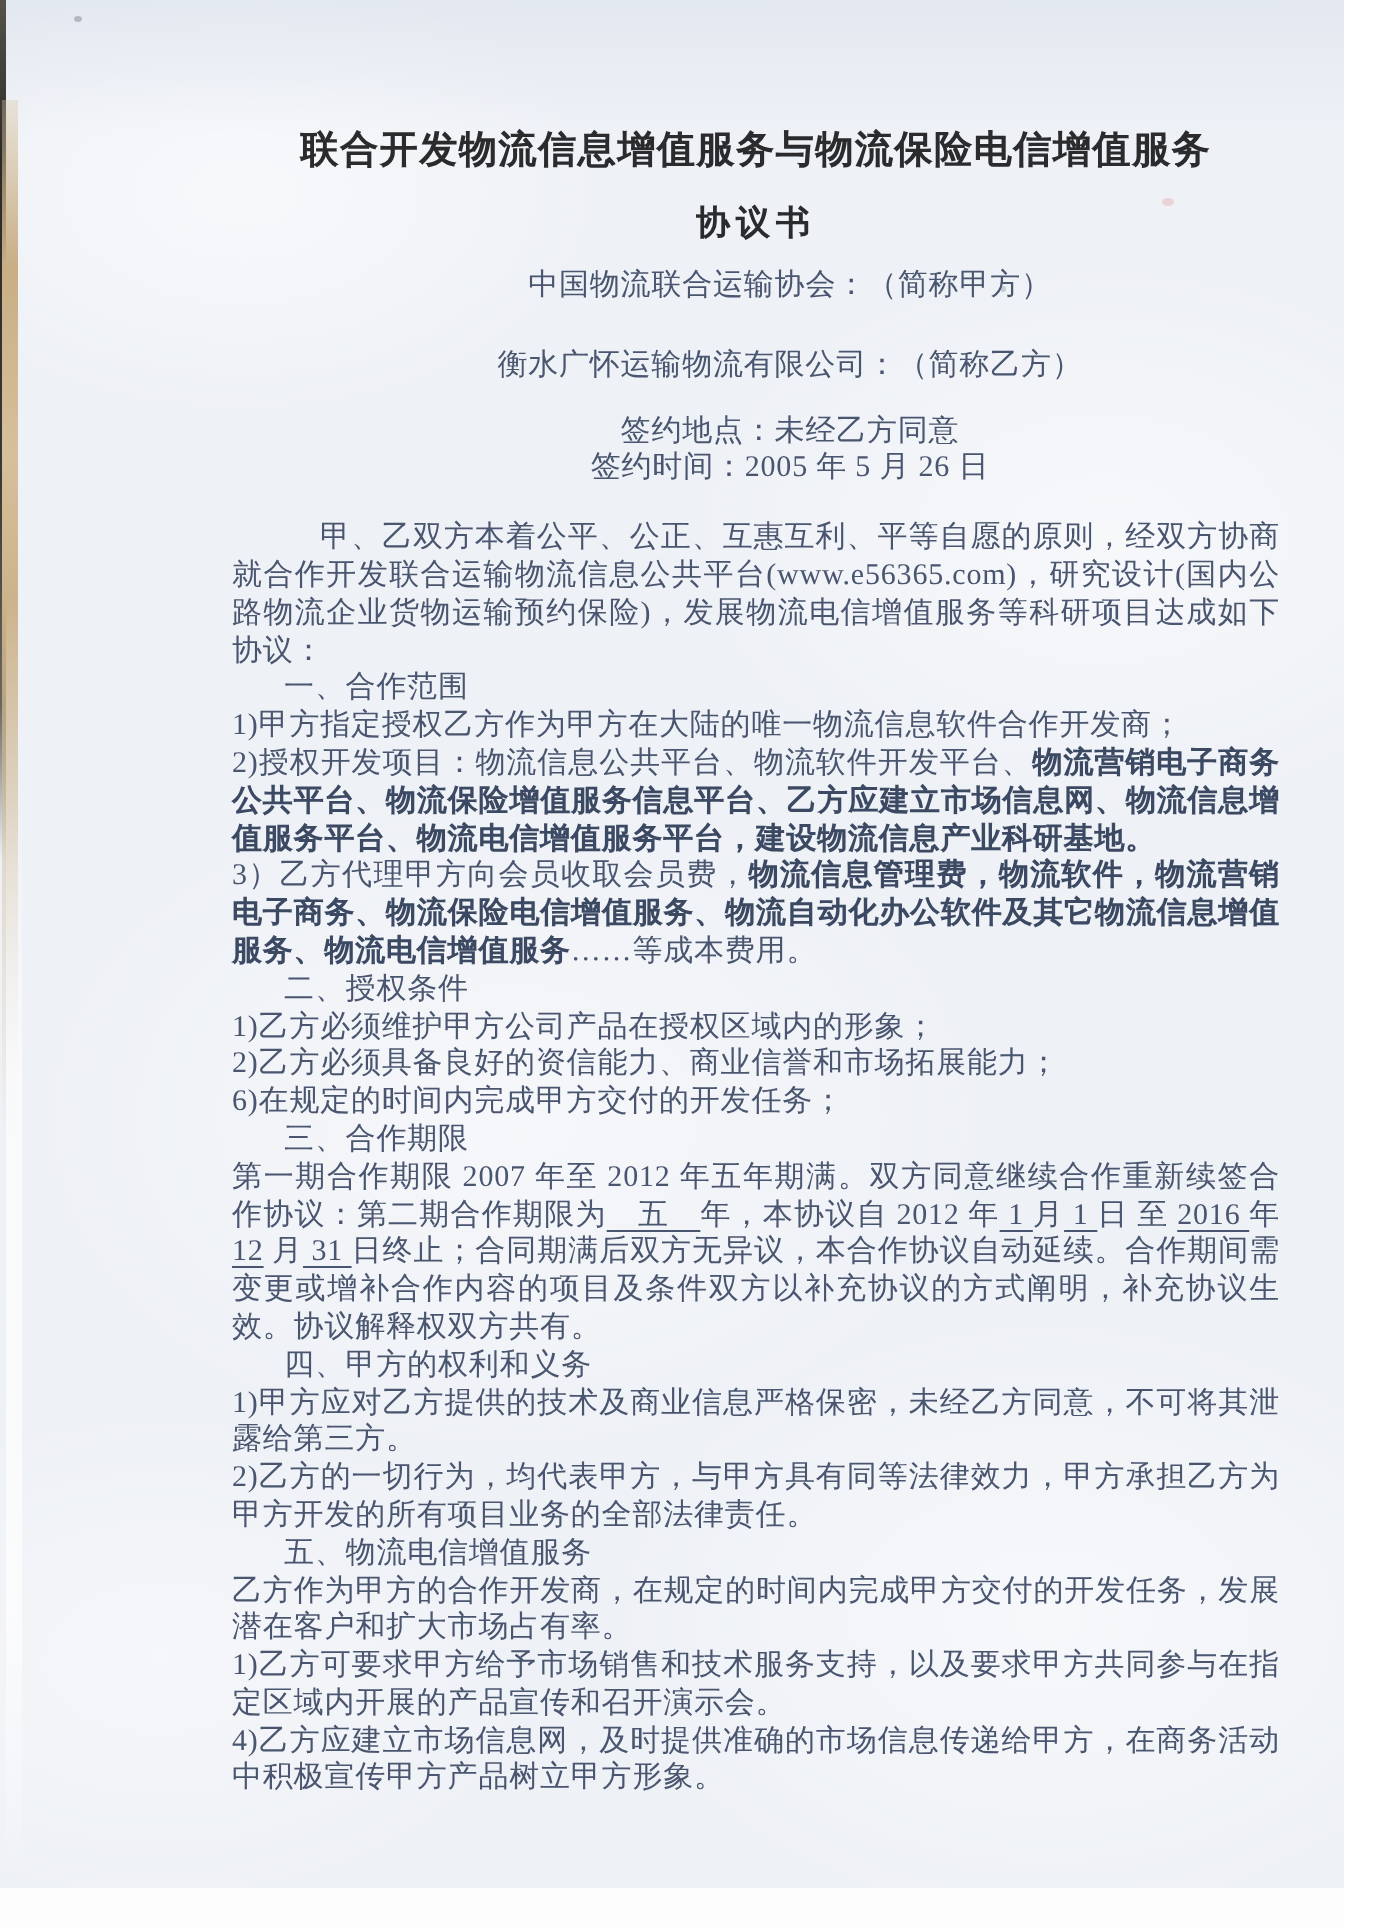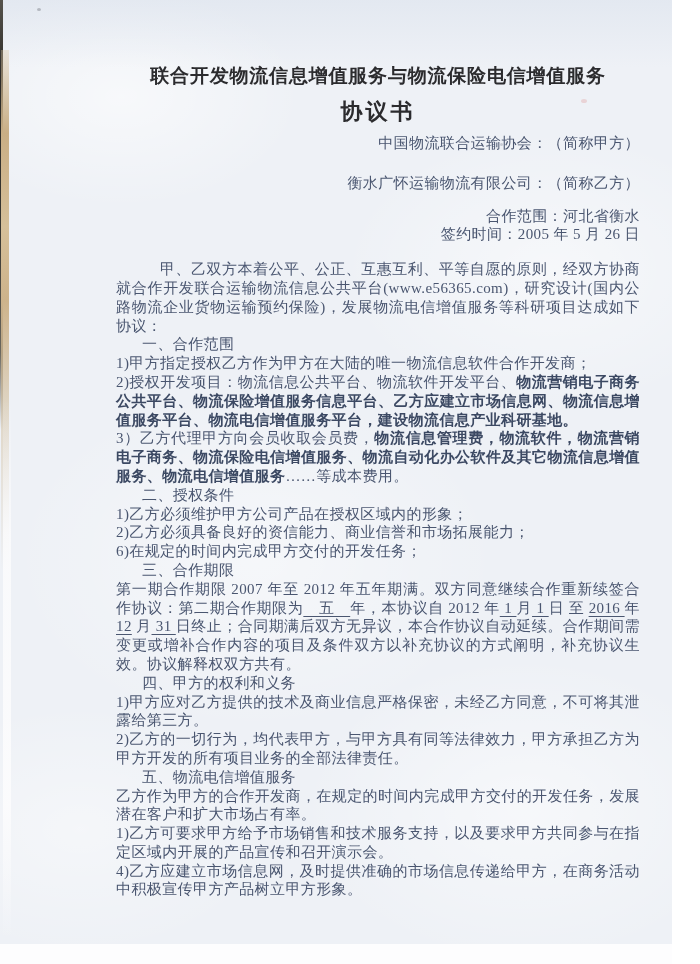--- a/index.html
+++ b/index.html
@@ -30,24 +30,24 @@
   .speck-4{left:500px;top:143px;width:3px;height:3px;background:rgba(160,166,178,.5);}
 
   
   .doc{
     position:absolute;left:116px;top:64px;width:524px;
     color:#4a5670;font-size:15px;line-height:18.8px;letter-spacing:.4px;
     text-align:justify;
   }
   .doc-title{font-size:19px;line-height:24px;font-weight:700;color:#2b2b2e;
     text-align:center;letter-spacing:.8px;margin:0 0 13px 0;}
-  .doc-subtitle{font-size:22px;line-height:22px;font-weight:700;color:#2b2b2e;
+  .doc-subtitle{font-size:17px;line-height:22px;font-weight:700;color:#2b2b2e;
     text-align:center;letter-spacing:3px;margin:0 0 11px 0;}
   .blk{margin:0;}
-  .blk-party{padding-left:34px;text-align:right;}
+  .blk-party{padding-left:34px;text-align:center;}
   .blk-heading{text-indent:26px;}
   .blk-para{}
   .blk-para.indent{text-indent:44px;}
   .blk-gap{height:15px;}
   span.b{font-weight:700;color:#3c4963;}
   span.u{text-decoration:underline;text-underline-offset:3px;}
 </style>
 </head>
 <body>
 
@@ -62,21 +62,21 @@
   <div class="speck speck-4"></div>
 
   <div class="doc">
     <div class="doc-title">联合开发物流信息增值服务与物流保险电信增值服务</div>
     <div class="doc-subtitle">协议书</div>
     <div>
         <div class="blk blk-party"><span>中国物流联合运输协会：（简称甲方）</span></div>
         <div class="blk blk-gap" style="height: 21px;"></div>
         <div class="blk blk-party"><span>衡水广怀运输物流有限公司：（简称乙方）</span></div>
         <div class="blk blk-gap" style="height: 14px;"></div>
-        <div class="blk blk-party"><span>合作范围：河北省衡水</span></div>
+        <div class="blk blk-party"><span>签约地点：未经乙方同意</span></div>
         <div class="blk blk-party"><span>签约时间：2005 年 5 月 26 日</span></div>
         <div class="blk blk-gap" style="height: 16px;"></div>
         <div class="blk blk-para indent"><span>甲、乙双方本着公平、公正、互惠互利、平等自愿的原则，经双方协商就合作开发联合运输物流信息公共平台(www.e56365.com)，研究设计(国内公路物流企业货物运输预约保险)，发展物流电信增值服务等科研项目达成如下协议：</span></div>
         <div class="blk blk-heading"><span>一、合作范围</span></div>
         <div class="blk blk-para"><span>1)甲方指定授权乙方作为甲方在大陆的唯一物流信息软件合作开发商；</span></div>
         <div class="blk blk-para"><span>2)授权开发项目：物流信息公共平台、物流软件开发平台、</span><span class="b">物流营销电子商务公共平台、物流保险增值服务信息平台、乙方应建立市场信息网、物流信息增值服务平台、物流电信增值服务平台，建设物流信息产业科研基地。</span></div>
         <div class="blk blk-para"><span>3）乙方代理甲方向会员收取会员费，</span><span class="b">物流信息管理费，物流软件，物流营销电子商务、物流保险电信增值服务、物流自动化办公软件及其它物流信息增值服务、物流电信增值服务</span><span>……等成本费用。</span></div>
         <div class="blk blk-heading"><span>二、授权条件</span></div>
         <div class="blk blk-para"><span>1)乙方必须维护甲方公司产品在授权区域内的形象；</span></div>
         <div class="blk blk-para"><span>2)乙方必须具备良好的资信能力、商业信誉和市场拓展能力；</span></div>

